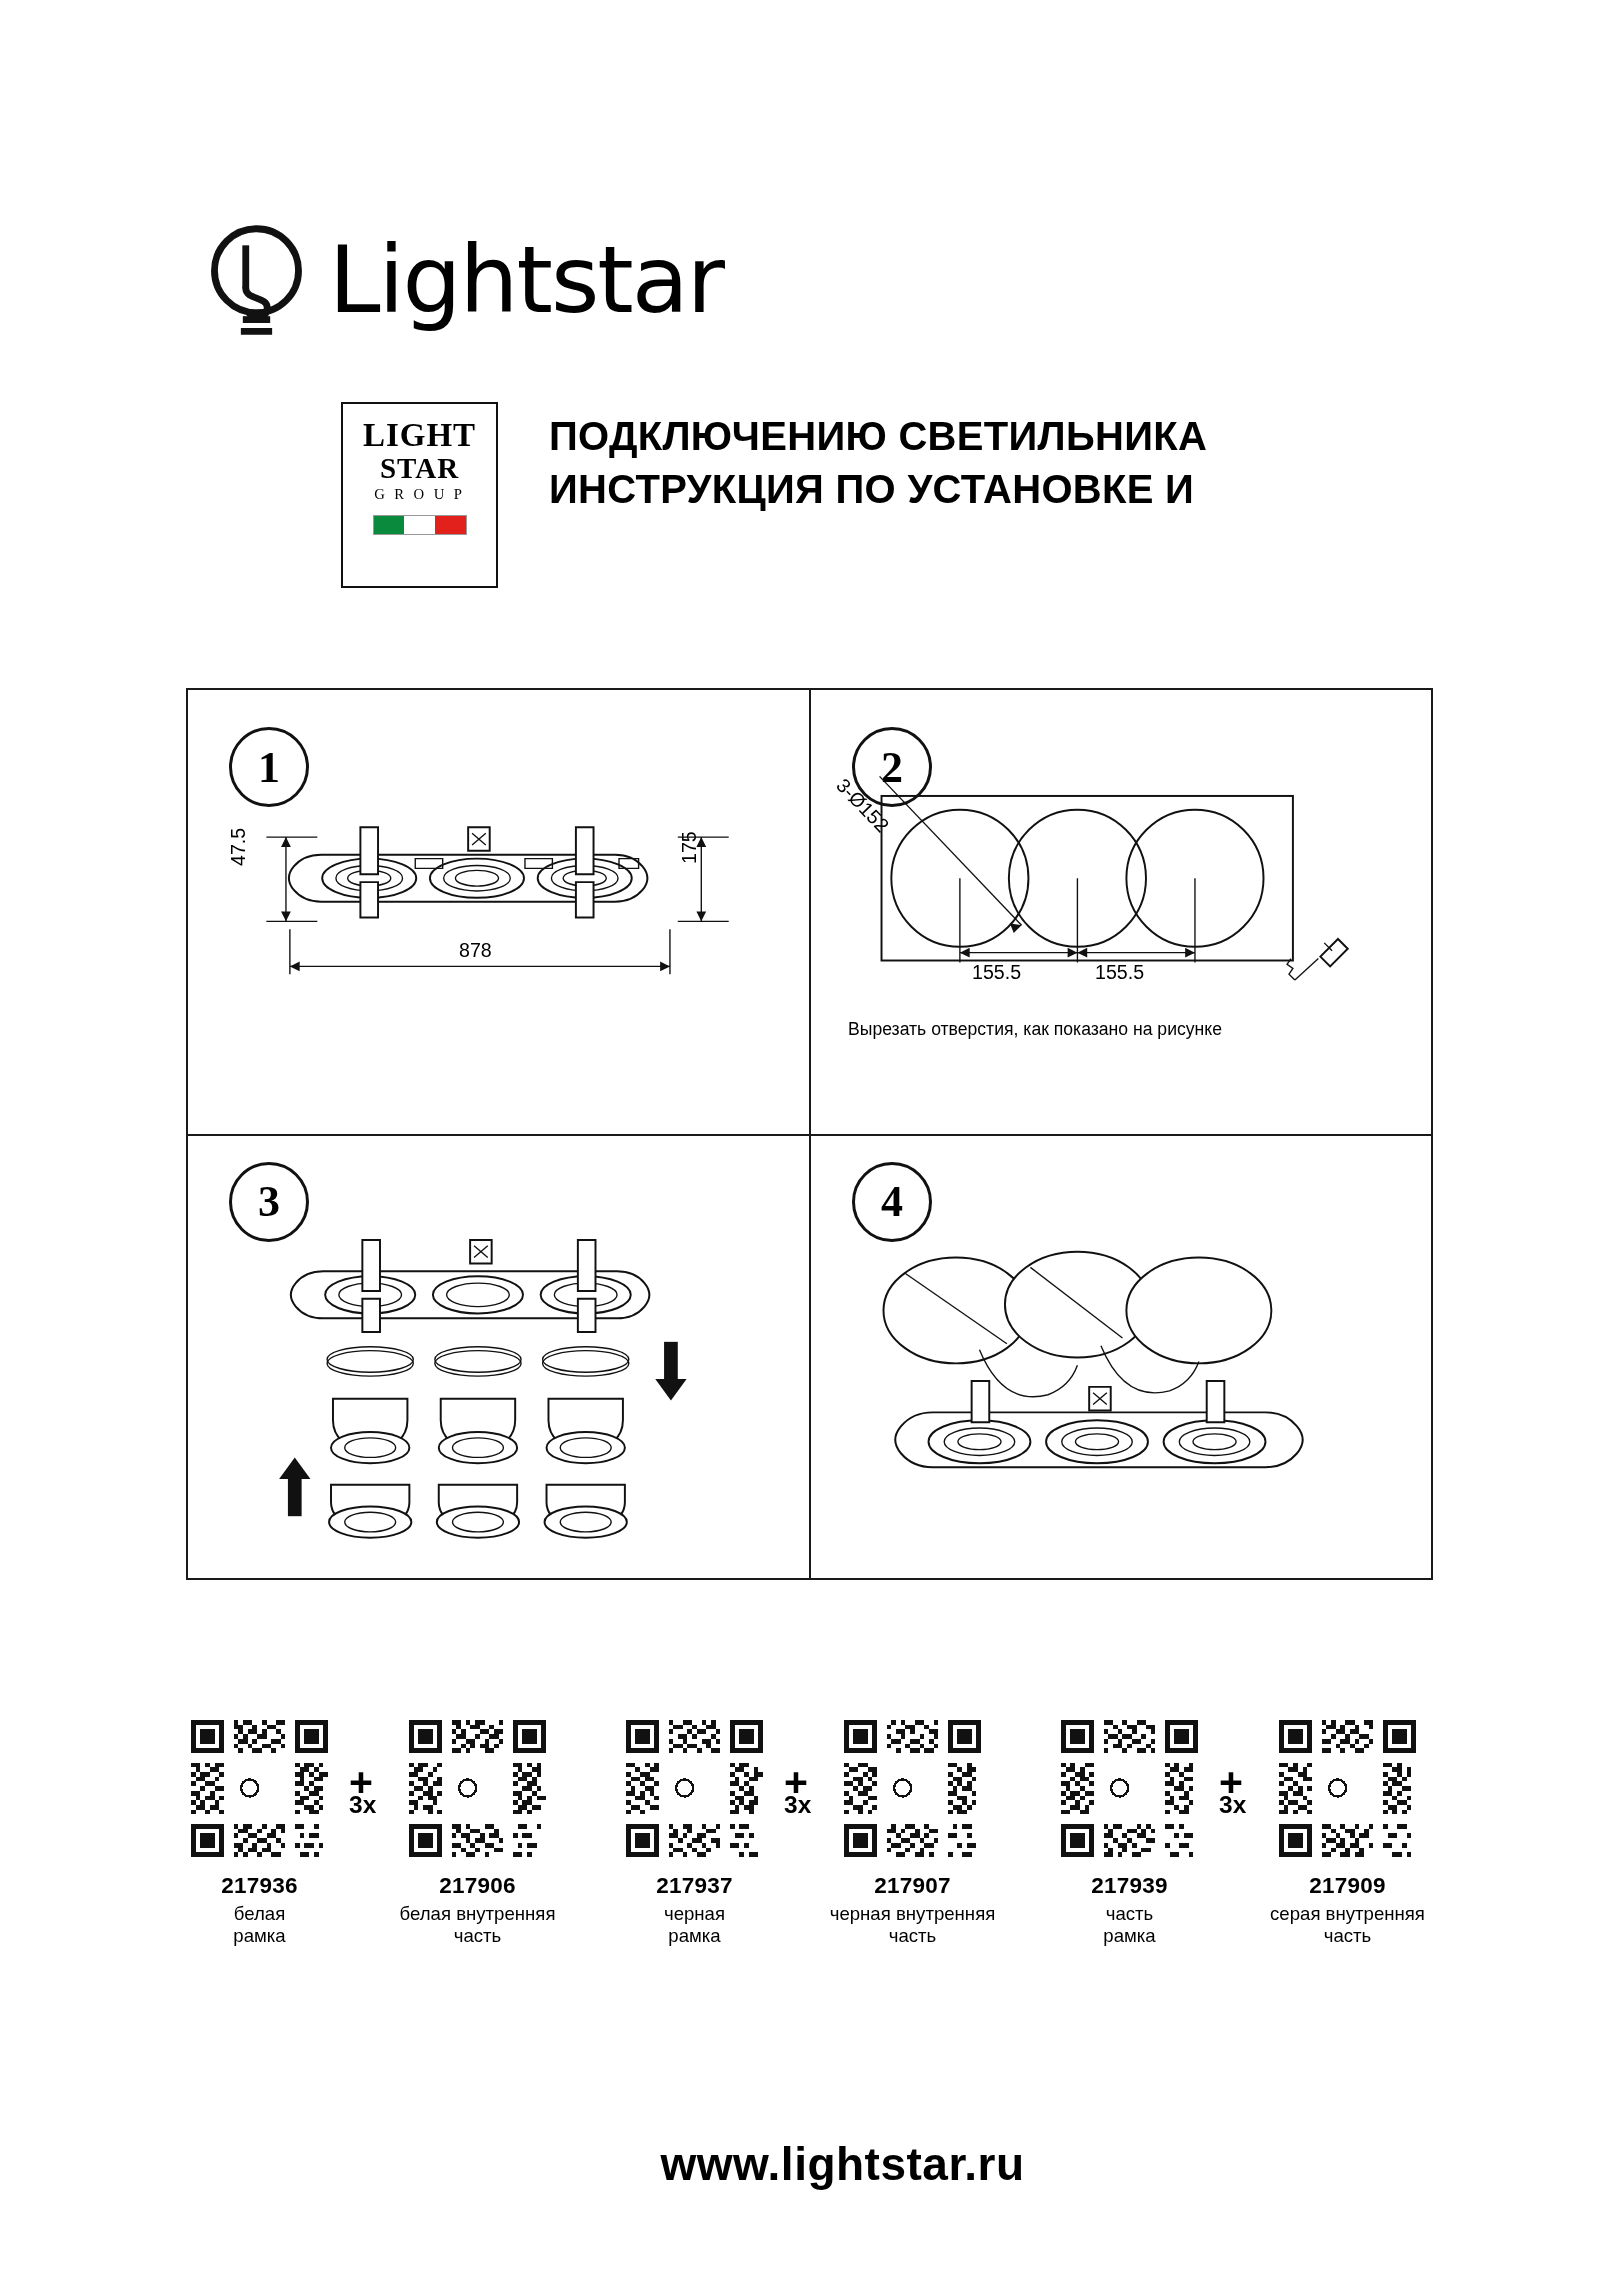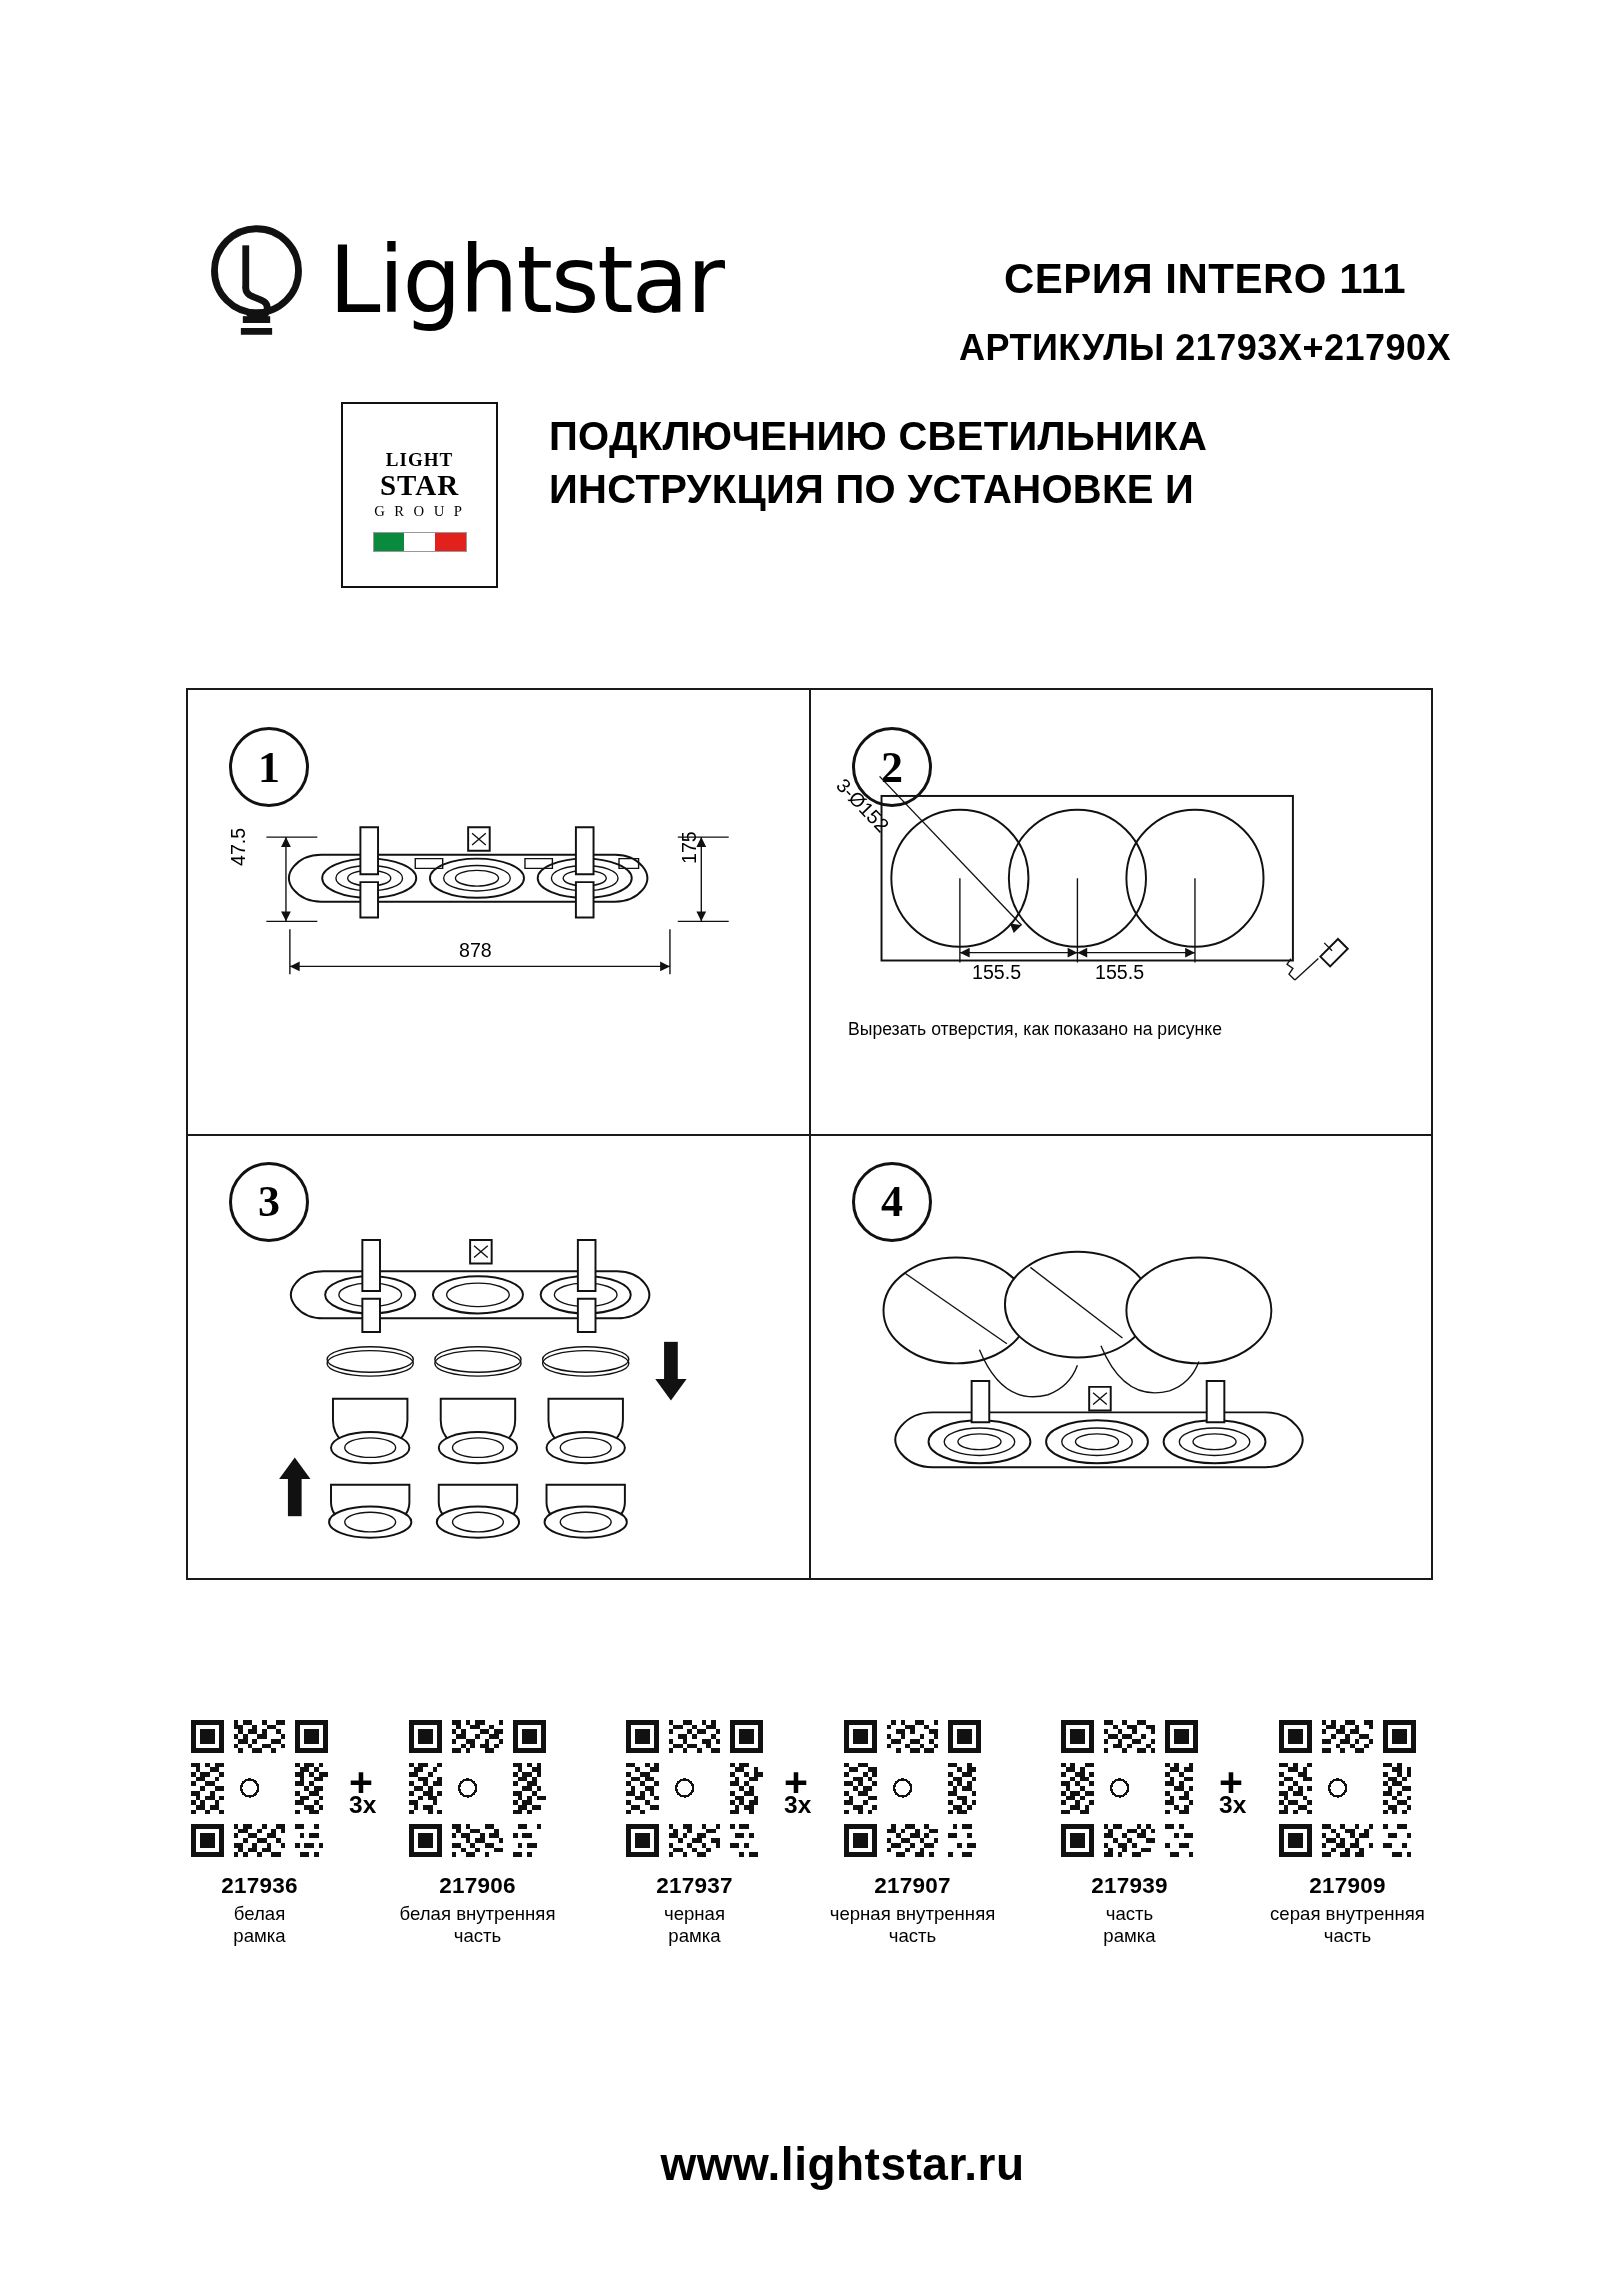--- a/index.html
+++ b/index.html
@@ -23,21 +23,21 @@
   .series-title { font-size:42px; font-weight:bold; letter-spacing:0.5px; }
   .series-art { font-size:36px; font-weight:bold; margin-top:23.5px; letter-spacing:0.5px; }
 
   
   .lsg-badge {
     position:absolute; left:341px; top:402px; width:157px; height:186px;
     border:2px solid #111; box-sizing:border-box;
     display:flex; flex-direction:column; align-items:center; justify-content:flex-start;
     padding-top:13.7px;
   }
-  .lsg-badge .l1 { font-size:19px; font-weight:bold; letter-spacing:1px; line-height:1.06; font-family:"Liberation Serif", serif;margin-top:32px; }
+  .lsg-badge .l1 { font-size:33px; font-weight:bold; letter-spacing:1px; line-height:1.06; font-family:"Liberation Serif", serif; }
   .lsg-badge .l2 { font-size:29px; font-weight:bold; letter-spacing:1px; line-height:1.06; font-family:"Liberation Serif", serif; }
   .lsg-badge .l3 { font-size:14.7px; letter-spacing:2.9px; margin-top:2.9px; font-family:"Liberation Serif", serif; }
   .lsg-flag { display:flex; margin-top:11.8px; width:94px; height:19.6px; border:1px solid #999; box-sizing:border-box;}
   .lsg-flag i { flex:1; display:block; }
   .lsg-flag .g { background:#0a8a3c; }
   .lsg-flag .w { background:#fff; }
   .lsg-flag .r { background:#e2211c; }
 
   .doc-title {
     position:absolute; left:549px; top:410px; width:882px;
@@ -91,24 +91,20 @@
           <circle cx="66" cy="56" r="43" class="ln" style="stroke-width:7"></circle>
           <path d="M50 118 h32" class="ln" style="stroke-width:7"></path>
           <path d="M52 106 h28" class="ln" style="stroke-width:7"></path>
           <path d="M55 30 v44" class="ln" style="stroke-width:7"></path>
           <path d="M55 74 c0 12 22 8 22 20 c0 10 -12 12 -18 6" class="ln" style="stroke-width:7;stroke-linecap:round"></path>
         </svg>
       </span>
       <span class="logo-text">Lightstar</span>
     </div>
 
-    <div class="series-block">
-      <div class="series-title">СЕРИЯ INTERO 111</div>
-      <div class="series-art">АРТИКУЛЫ 21793X+21790X</div>
-    </div>
   </div>
 
   <div class="lsg-badge">
     <div class="l1">LIGHT</div>
     <div class="l2">STAR</div>
     <div class="l3">G R O U P</div>
     <div class="lsg-flag">
       <i class="g"></i>
         <i class="w"></i>
         <i class="r"></i>

